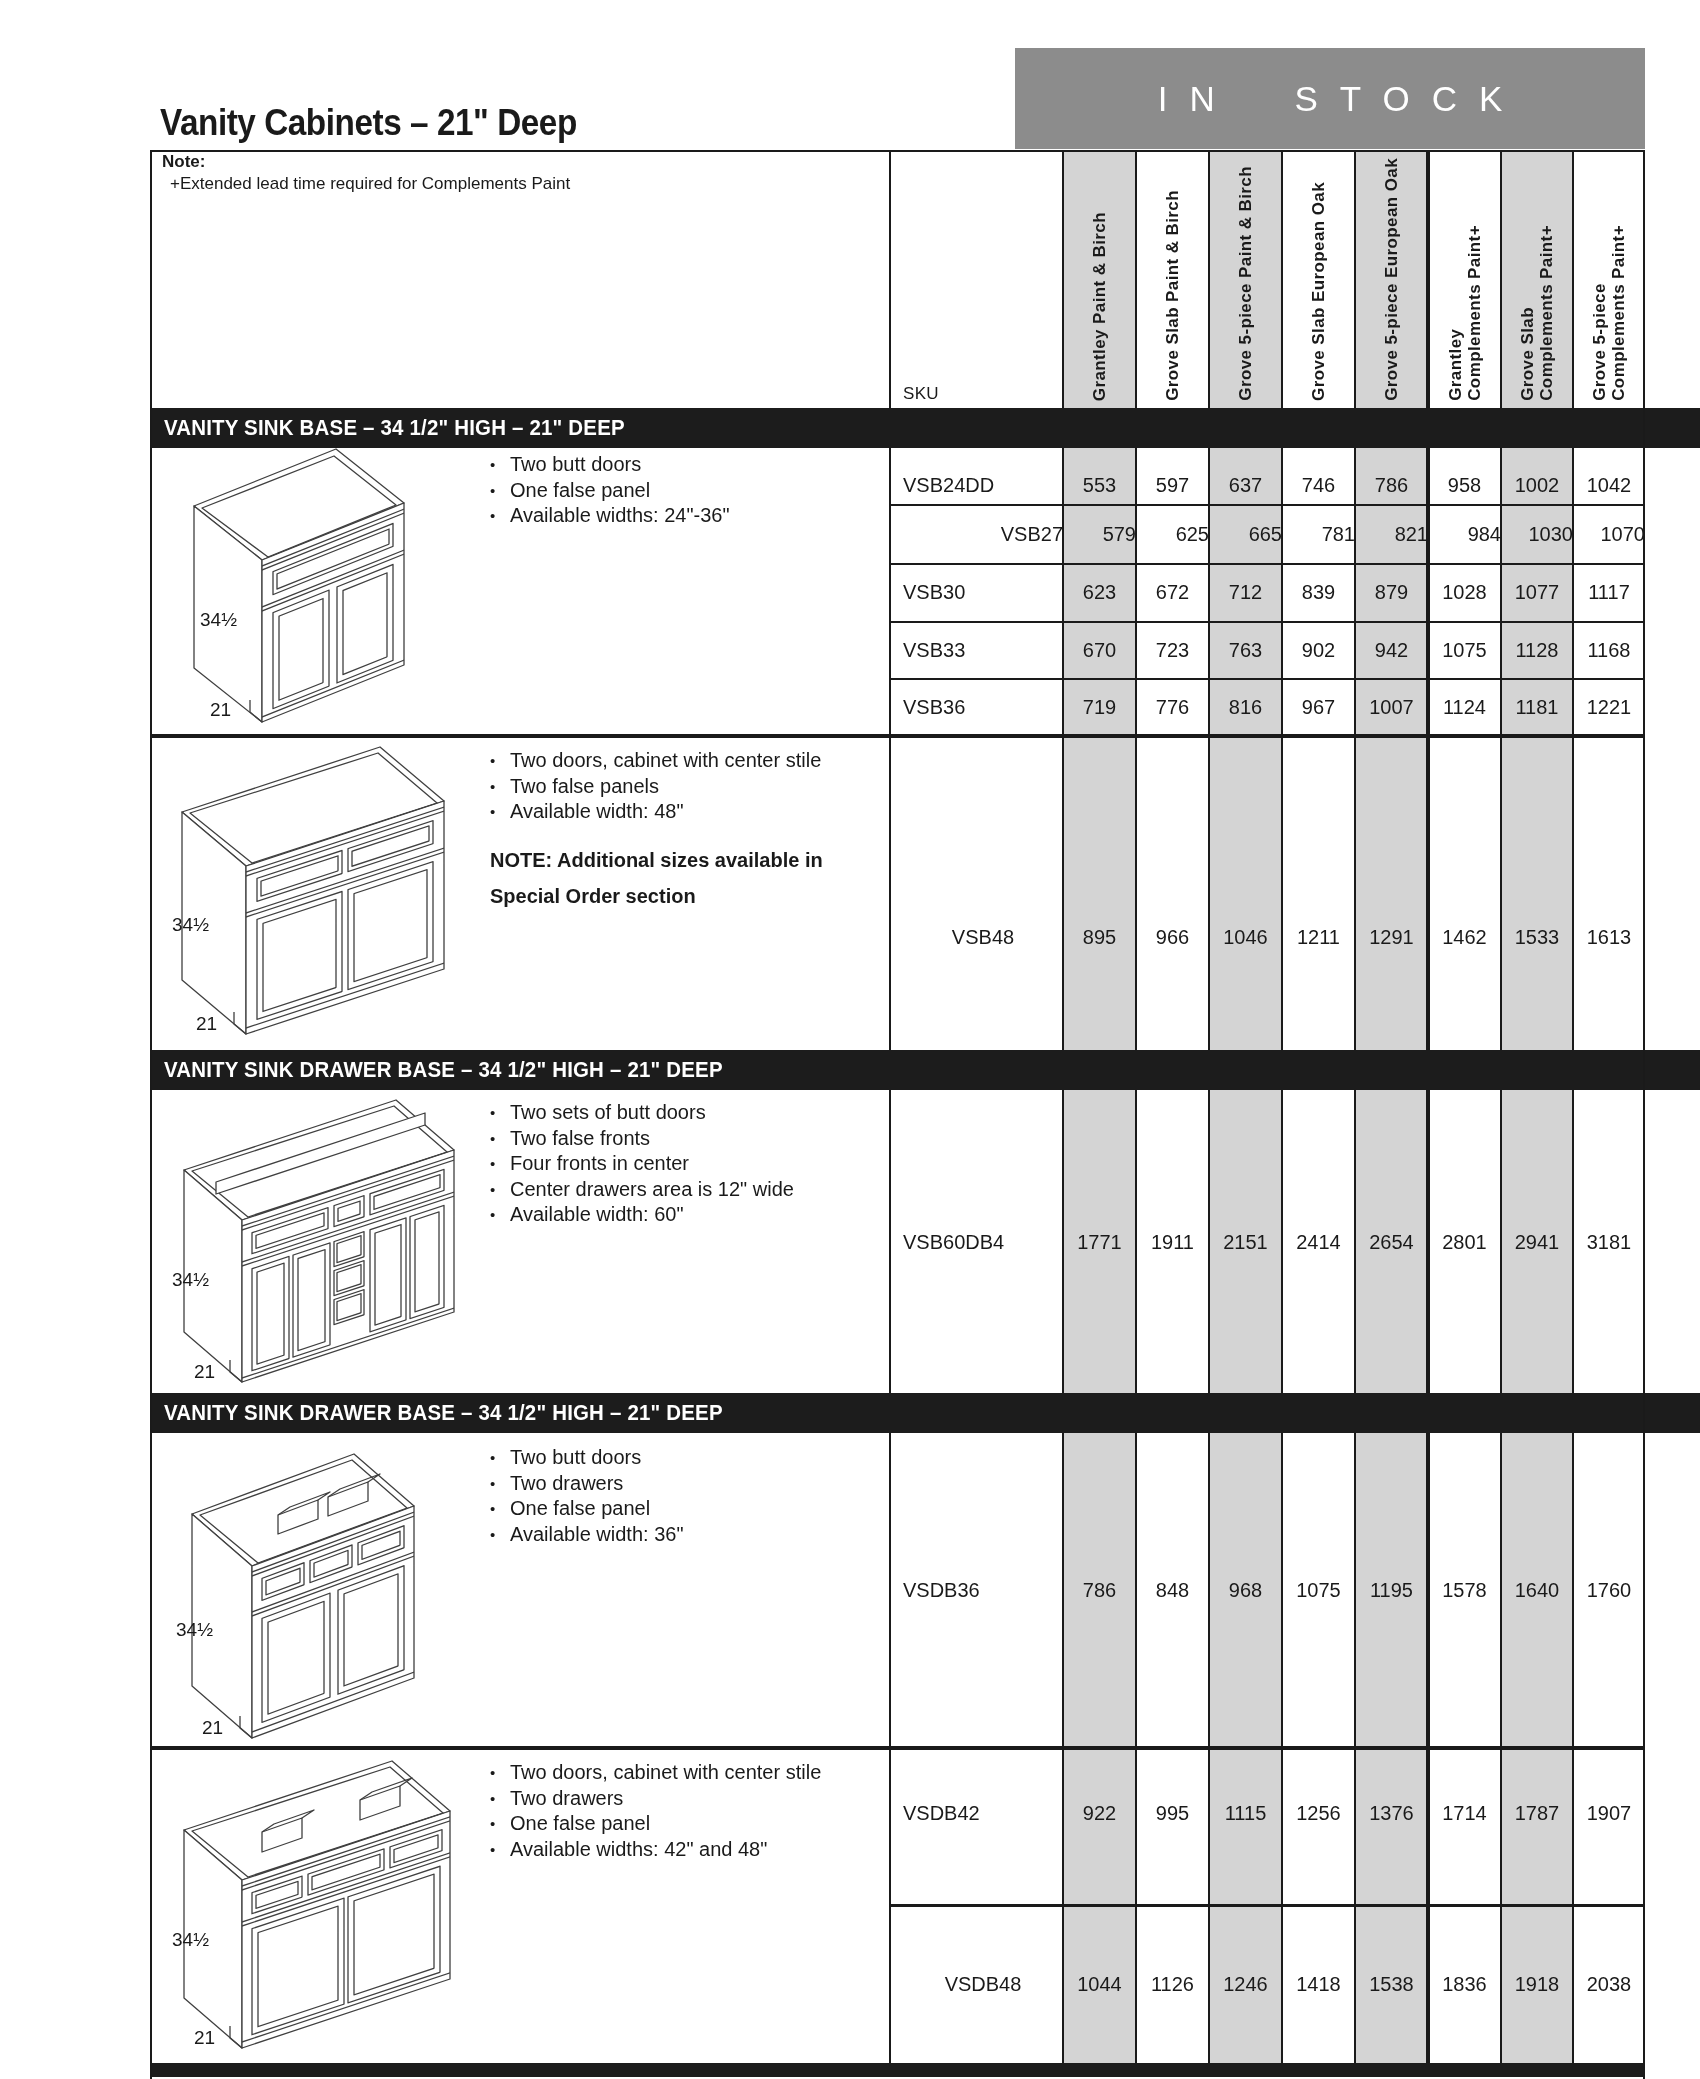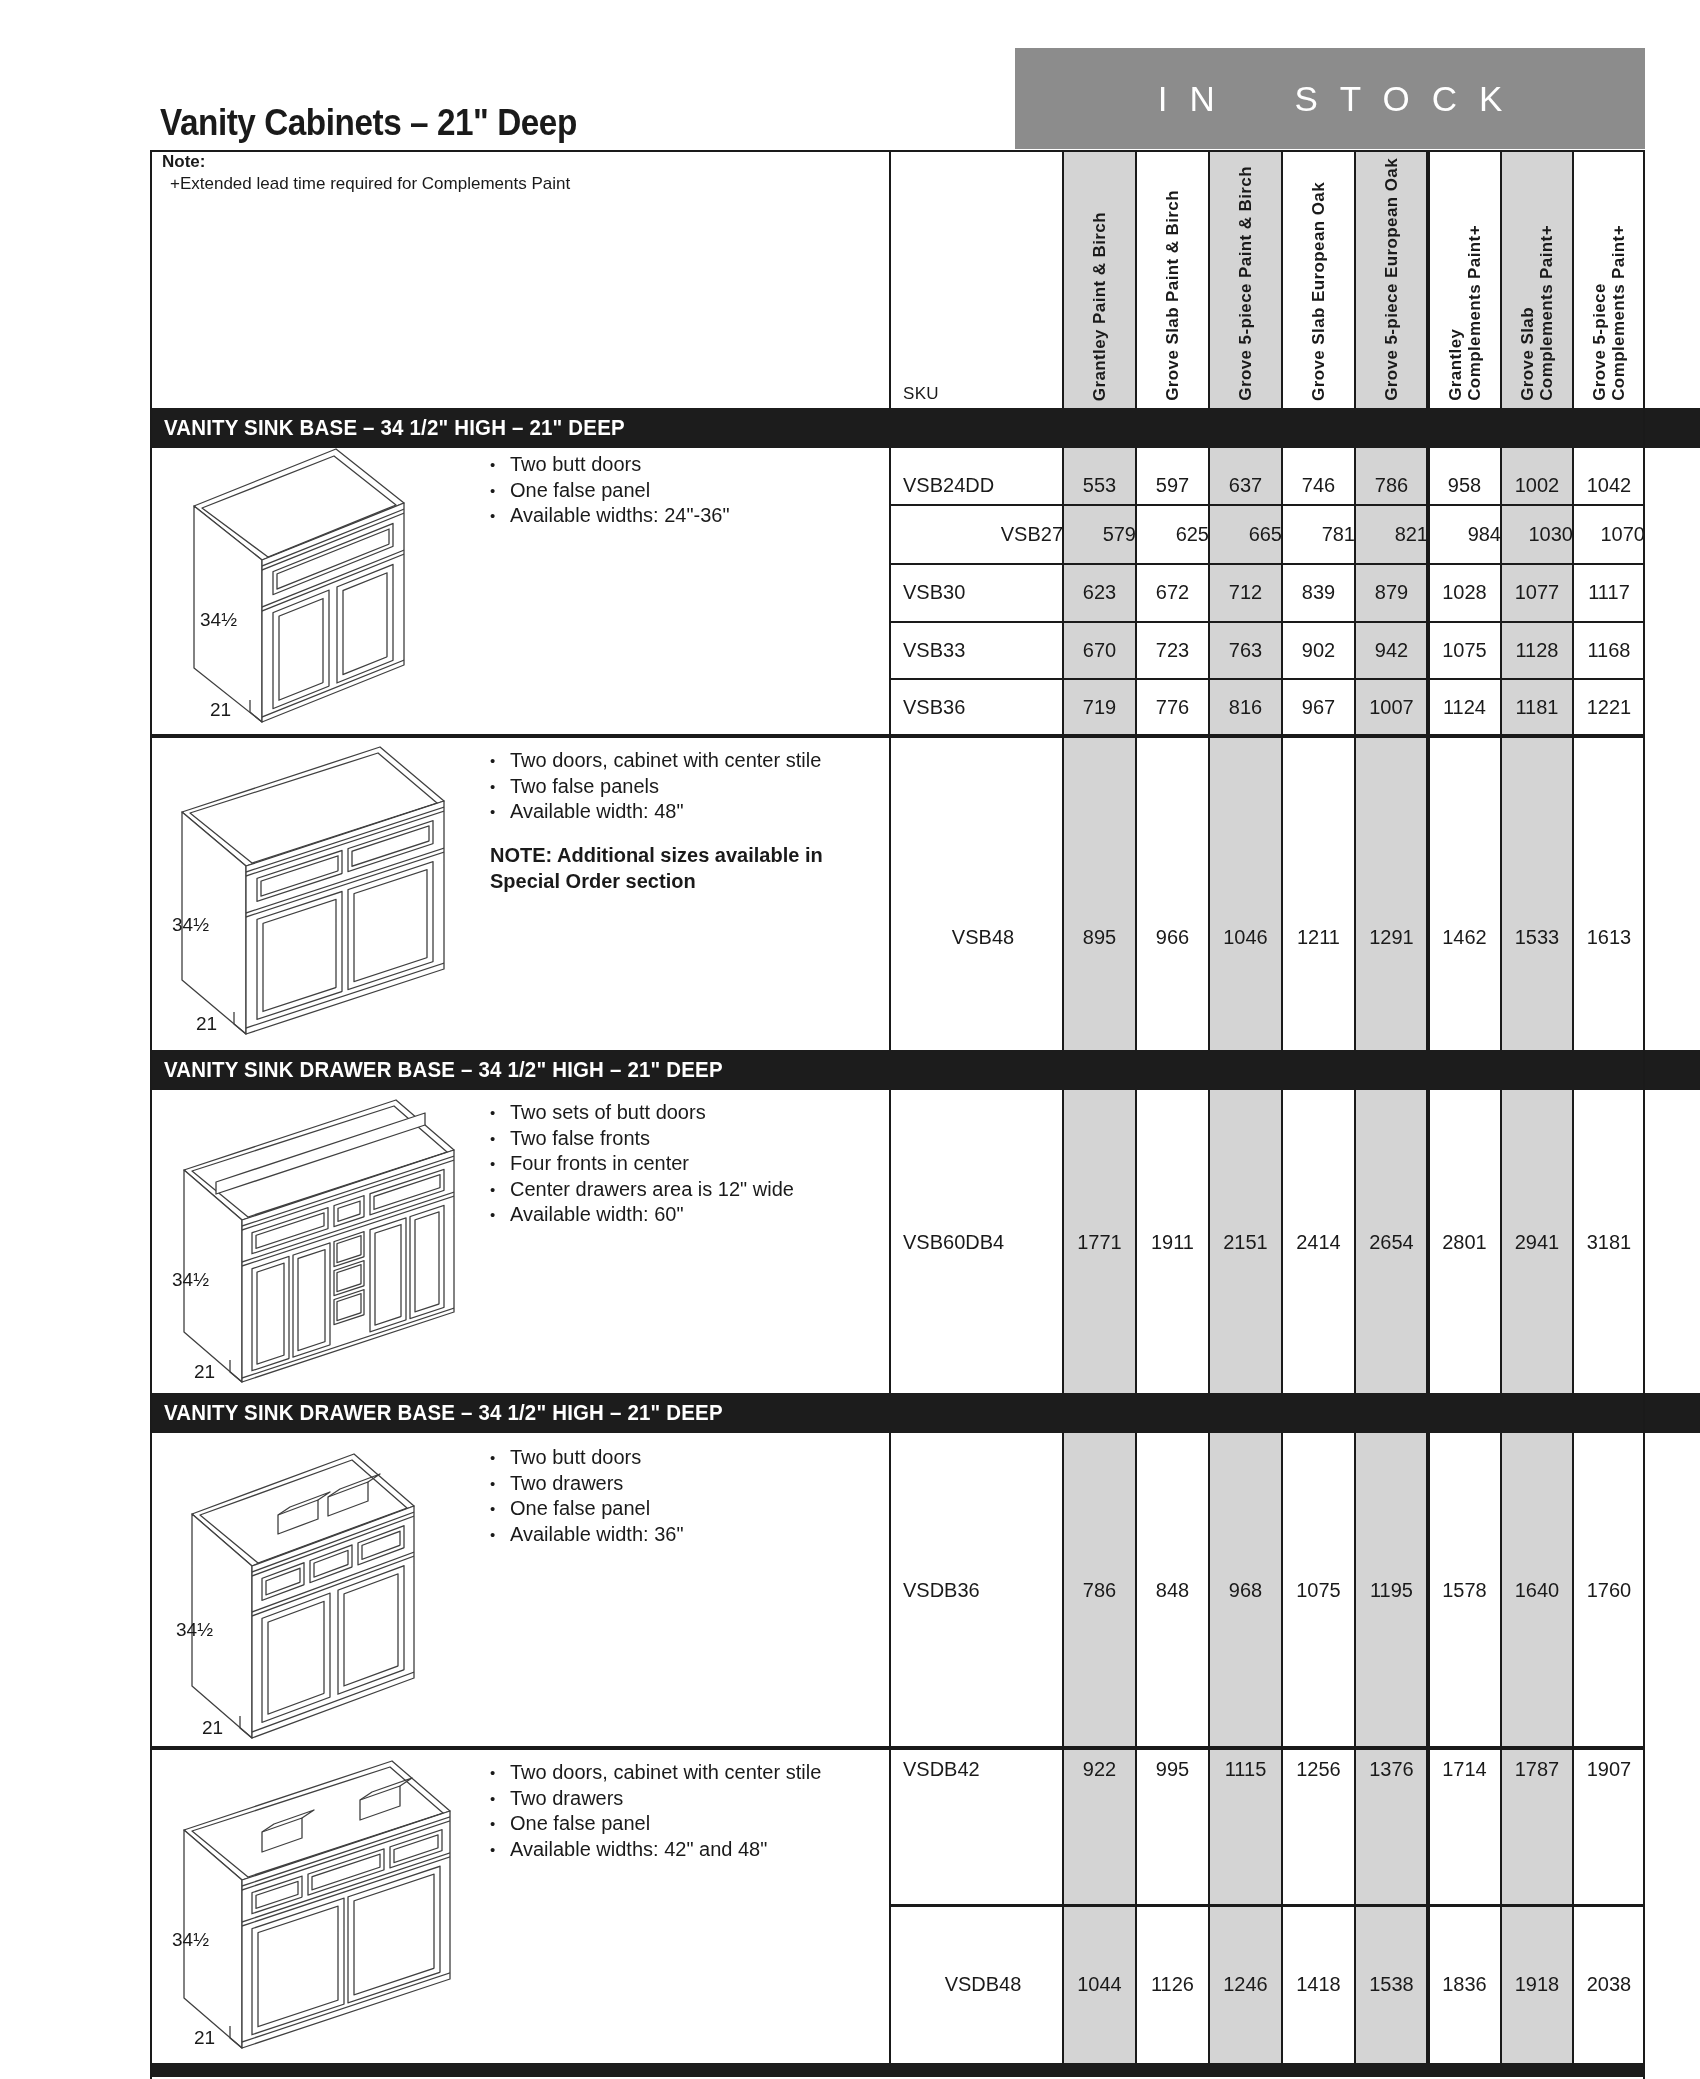--- a/index.html
+++ b/index.html
@@ -40,28 +40,28 @@
                 font-size:17px;line-height:19px;letter-spacing:.4px;white-space:pre-line;}
 
   
   .cell{position:absolute;height:26px;font-size:20px;line-height:26px;}
   .pc{text-align:center;}
   .skc{left:903px;width:160px;text-align:left;}
   .c0{left:1063px;width:73px;} .c1{left:1136px;width:73px;} .c2{left:1209px;width:73px;}
   .c3{left:1282px;width:73px;} .c4{left:1355px;width:73px;} .c5{left:1428px;width:73px;}
   .c6{left:1501px;width:72px;} .c7{left:1573px;width:72px;}
   .r0{top:472px;} .r1{top:521px;text-align:right;} .r2{top:579px;} .r3{top:637px;} .r4{top:694px;}
-  .r5{top:924px;text-align:center;} .r6{top:1229px;} .r7{top:1577px;} .r8{top:1756px;} .r9{top:1971px;text-align:center;}
+  .r5{top:924px;text-align:center;} .r6{top:1229px;} .r7{top:1577px;} .r8{top:1800px;} .r9{top:1971px;text-align:center;}
 
   
   .bullets{position:absolute;left:490px;font-size:20px;}
   .bullet{display:flex;line-height:24.5px;}
   .bdot{width:20px;font-size:15px;padding-top:1px;}
   .block-note{position:absolute;left:490px;font-size:20px;font-weight:bold;
-              line-height:26px;white-space:pre-line;}
+              line-height:36px;white-space:pre-line;}
 
   svg text{font-family:"Liberation Sans",sans-serif;font-size:19px;fill:#1a1a1a;}
 </style>
 </head>
 <body>
 
 <div id="canvas">
 
   <div class="abs band" style="left:1063px;width:73px;"></div>
   <div class="abs band" style="left:1209px;width:73px;"></div>

